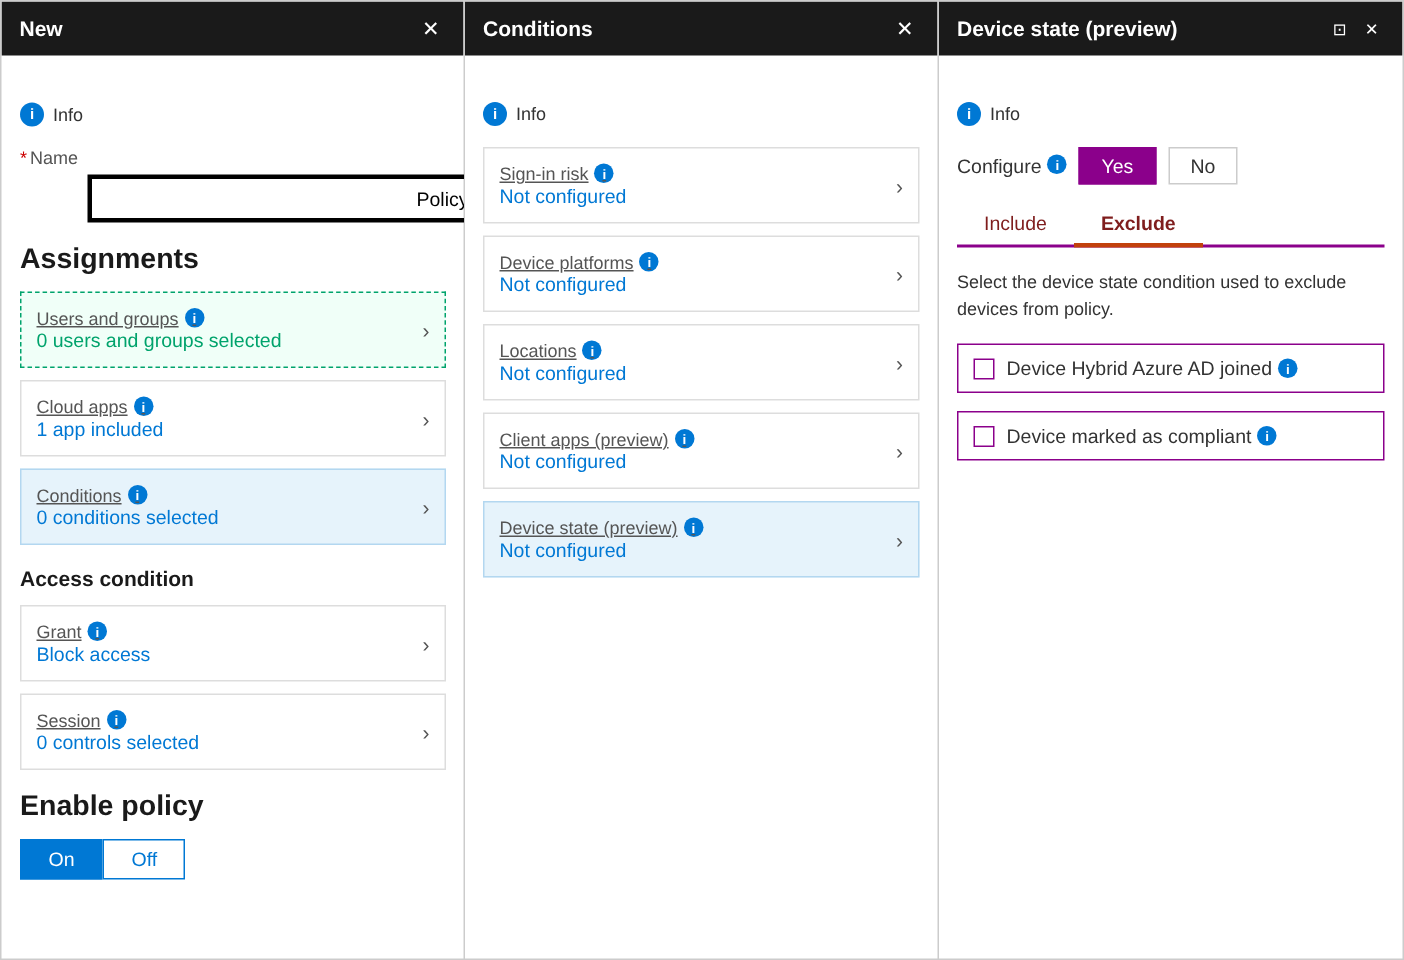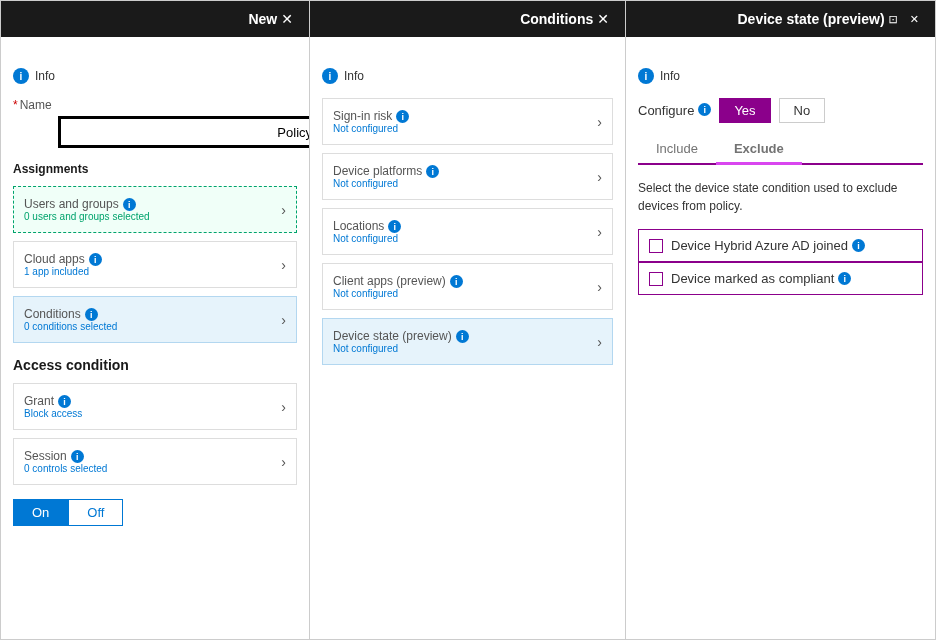--- a/index.html
+++ b/index.html
@@ -23,21 +23,21 @@
     .panel-left { width: 310px; min-width: 310px; }
     .panel-middle { width: 316px; min-width: 316px; border-left: none; }
     .panel-right { flex: 1; border-left: none; }
 
     .panel-header {
       background: #1a1a1a;
       color: #fff;
       padding: 8px 12px;
       display: flex;
       align-items: center;
-      justify-content: flex-end;
+      justify-content: space-between;
       font-size: 14px;
       font-weight: 600;
       min-height: 36px;
     }
     .panel-header .header-left { display: flex; align-items: center; gap: 8px; }
     .close-btn {
       cursor: pointer;
       font-size: 14px;
       color: #fff;
       background: none;
@@ -95,21 +95,21 @@
       padding: 5px 8px;
       font-size: 13px;
       display: flex;
       align-items: center;
       justify-content: flex-end;
       margin-left: 45px;
     }
     .text-input .check { color: #0a0; font-size: 14px; }
 
     .section-title {
-      font-size: 12px;
+      font-size: 19px;
       font-weight: 600;
       color: #1a1a1a;
       margin-bottom: 10px;
     }
 
     .nav-item {
       border: 1px solid #ddd;
       padding: 10px 10px;
       margin-bottom: 8px;
       display: flex;
@@ -125,25 +125,26 @@
     }
     .nav-item.selected-blue {
       background: #e6f3fb;
       border: 1px solid #b3d7f0;
     }
     .nav-item-content { display: flex; flex-direction: column; }
     .nav-item-title {
       font-size: 12px;
       color: #555;
       display: flex;
-      align-items: flex-end;
+      align-items: flex-start;
       gap: 4px;
+      text-decoration: underline;
     }
     .nav-item-value {
-      font-size: 10px;
+      font-size: 13px;
       color: #0078d4;
     }
     .nav-item-value.green { color: #00a36c; }
     .chevron { color: #555; font-size: 14px; }
 
     .access-controls-title {
       font-size: 14px;
       font-weight: 600;
       color: #1a1a1a;
       margin: 14px 0 10px 0;
@@ -220,40 +221,40 @@
 
     .tab-row {
       display: flex;
       margin-bottom: 14px;
       border-bottom: 2px solid #8b008b;
     }
     .tab-item {
       padding: 6px 18px;
       cursor: pointer;
       font-size: 13px;
-      color: #737373;
+      color: #7f1d1d;
     }
     .tab-item.active {
-      border-bottom: 3px solid #d946ef;
+      border-bottom: 3px solid #c2410c;
       font-weight: 600;
       margin-bottom: -2px;
     }
 
     .exclude-desc {
       font-size: 12px;
       color: #333;
       margin-bottom: 14px;
       line-height: 1.5;
     }
 
     .checkbox-row {
       display: flex;
       align-items: center;
       gap: 8px;
-      margin-bottom: 0;
+      margin-bottom: 12px;
       padding: 8px 10px;
       border: 1px solid #8b008b;
     }
     .custom-checkbox {
       width: 14px; height: 14px;
       border: 1px solid #8b008b;
       display: inline-block;
       flex-shrink: 0;
     }
     .checkbox-label {
@@ -378,20 +379,21 @@
         <span class="nav-item-title">
           <span>Session</span>
           <span class="info-icon" style="width:13px;height:13px;font-size:9px;">i</span>
         </span>
         <span class="nav-item-value">0 controls selected</span>
       </div>
       <span class="chevron">›</span>
     </div>
 
     <div class="enable-policy">
+      <div class="section-title">Enable policy</div>
       <div class="toggle-group">
         <button class="toggle-btn on">On</button>
         <button class="toggle-btn off">Off</button>
       </div>
     </div>
   </div>
 </div>
 
 <div class="panel panel-middle">
   <div class="panel-header">

